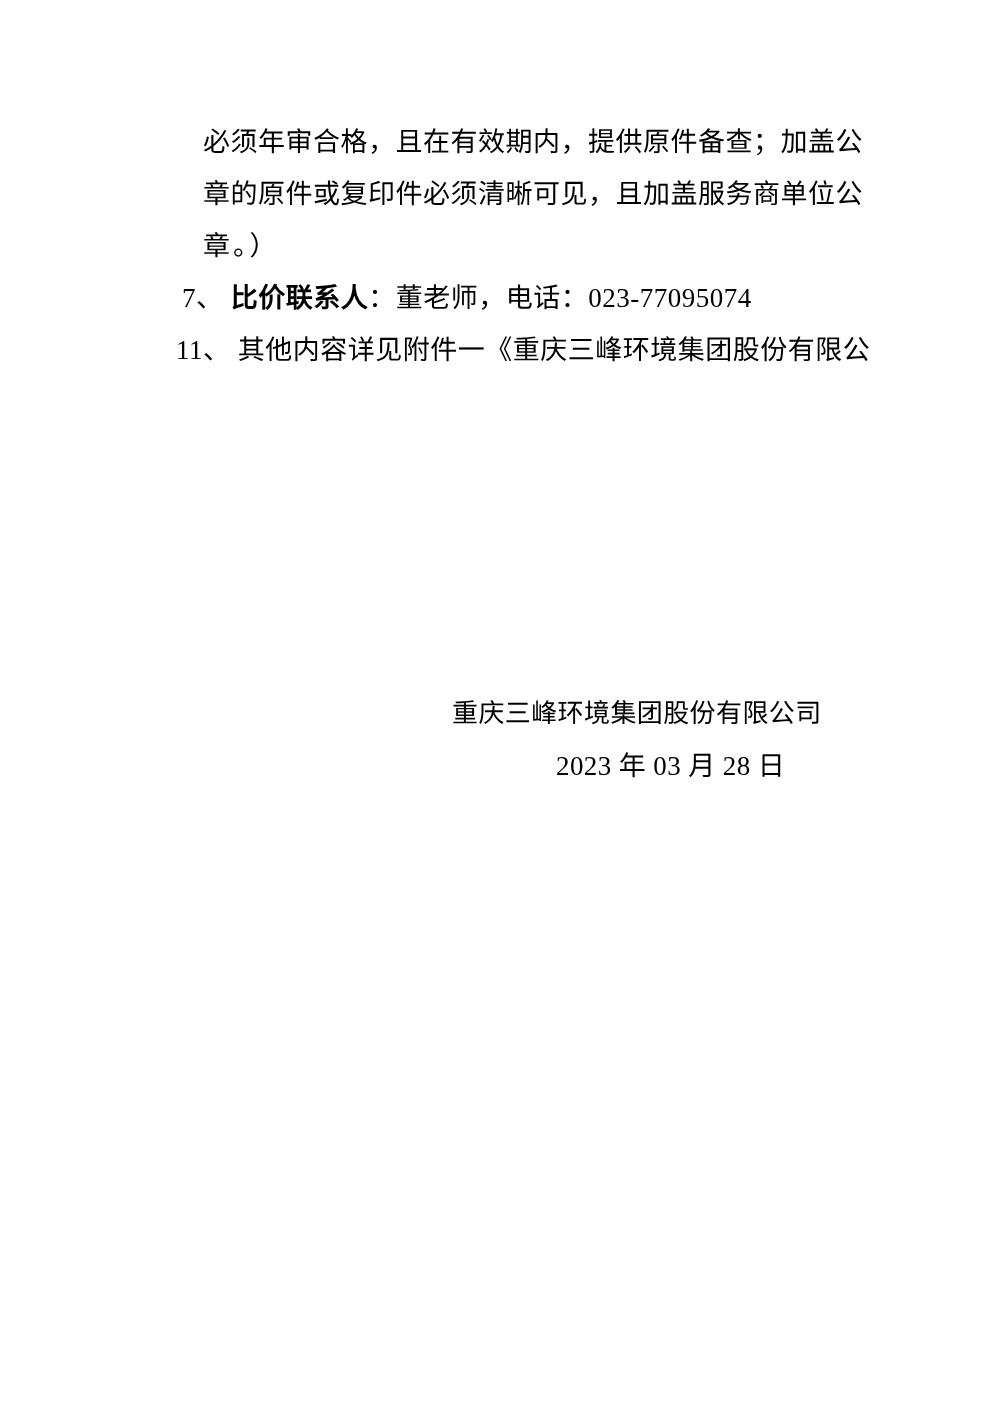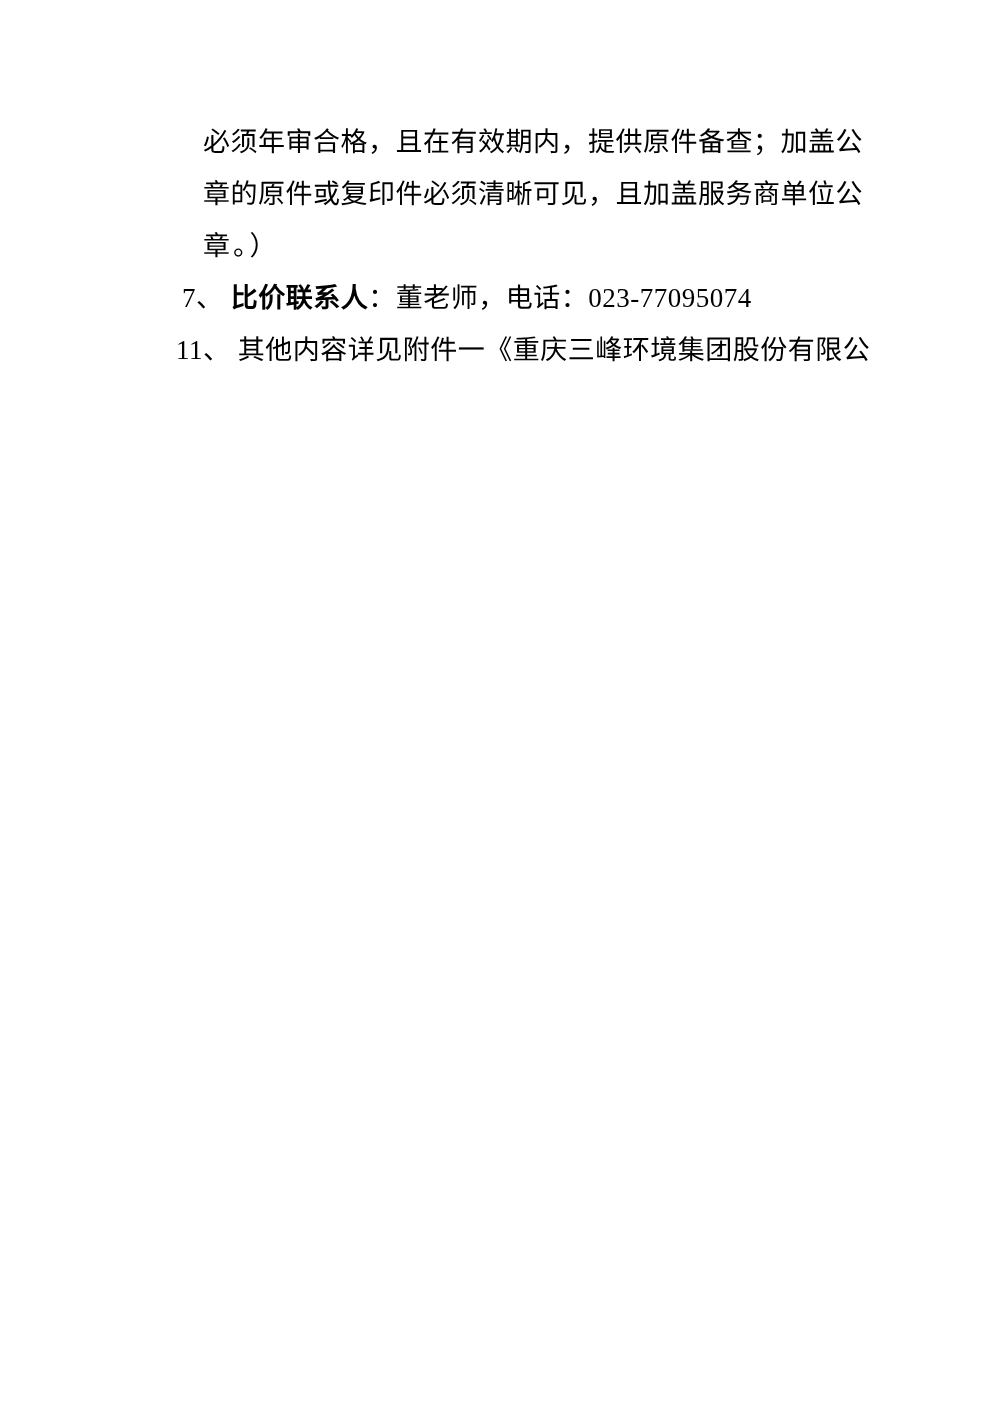--- a/index.html
+++ b/index.html
@@ -64,13 +64,15 @@
     <div class="line indent2 j">章的原件或复印件必须清晰可见，且加盖服务商单位公</div>
     <div class="line indent2 ls3">章。）</div>
 
 
     <div class="line item"><span>7、 </span><span class="b">比价联系人</span><span>：董老师，电话：023-77095074</span></div>
 
     <div class="line item j">11、 其他内容详见附件一《重庆三峰环境集团股份有限公</div>
 
   </div>
 
+  <div class="sig sig-company">重庆三峰环境集团股份有限公司</div>
+  <div class="sig sig-date">2023 年 03 月 28 日</div>
 </div>
 
 </body></html>

